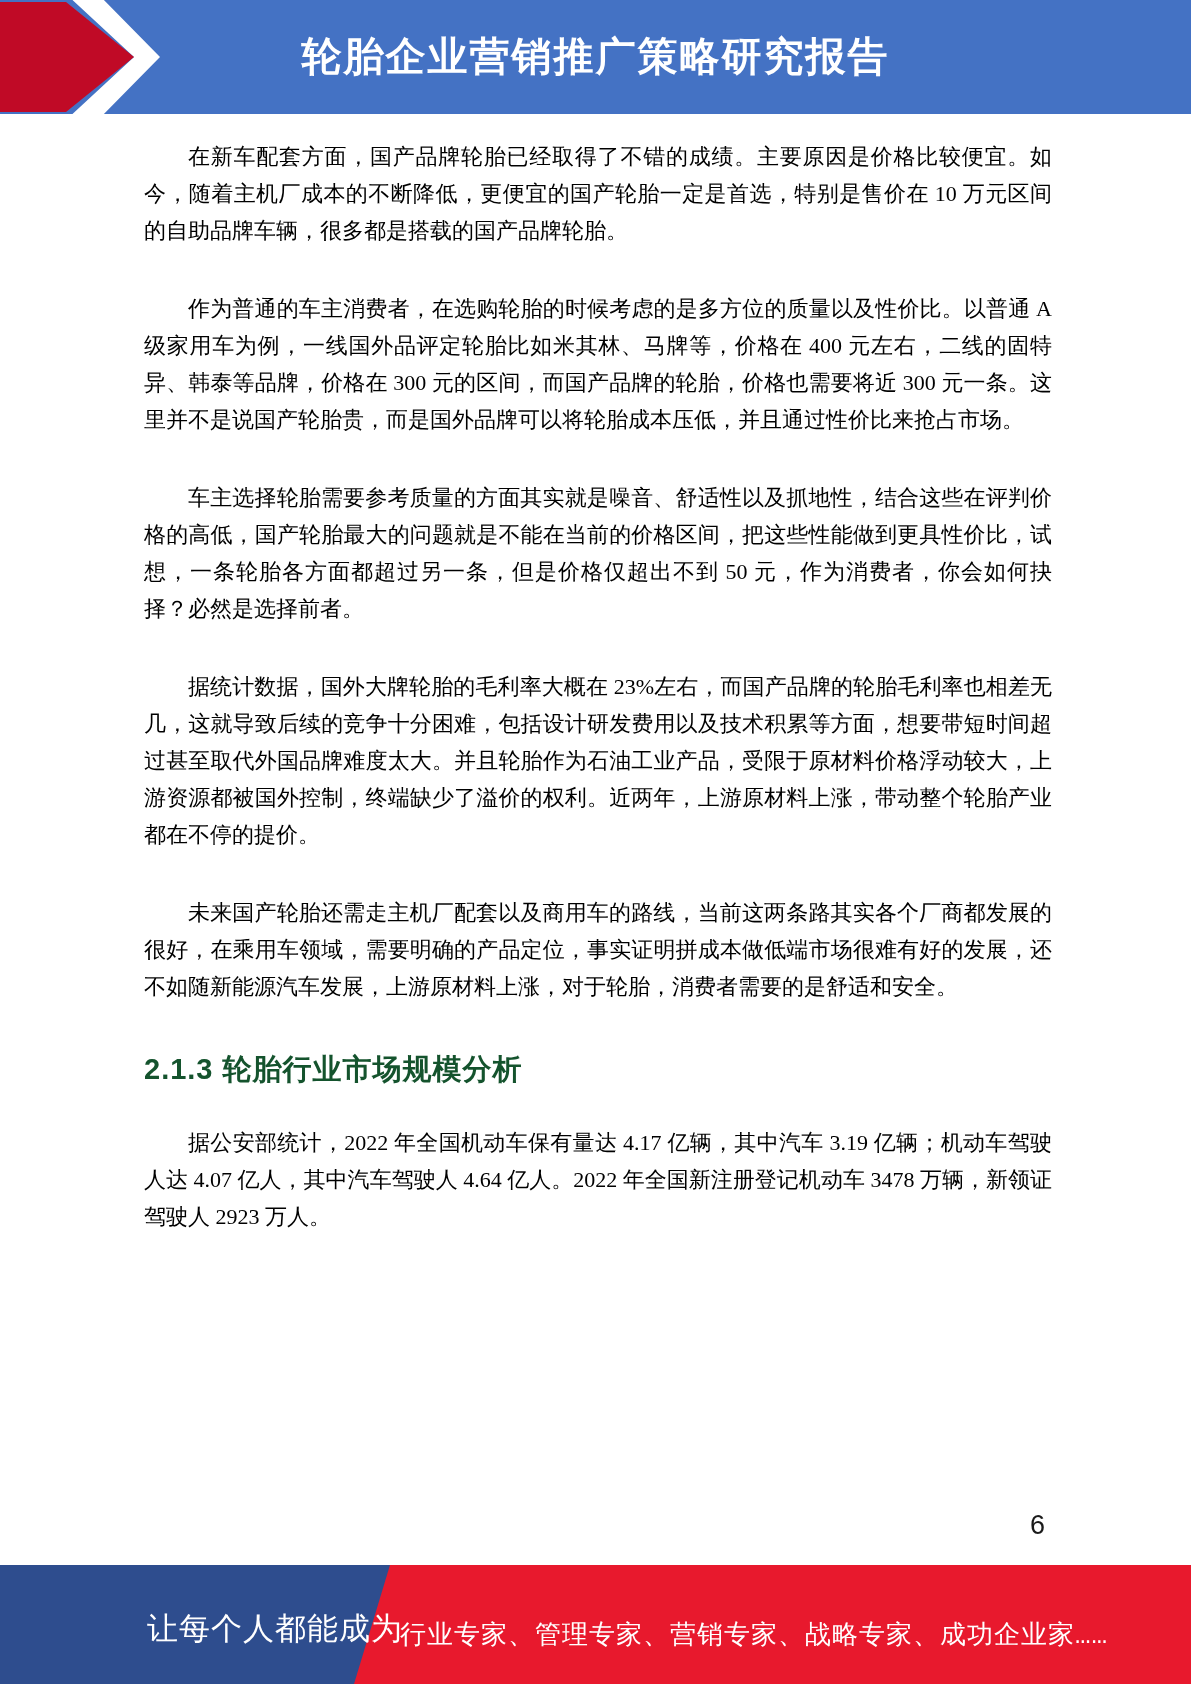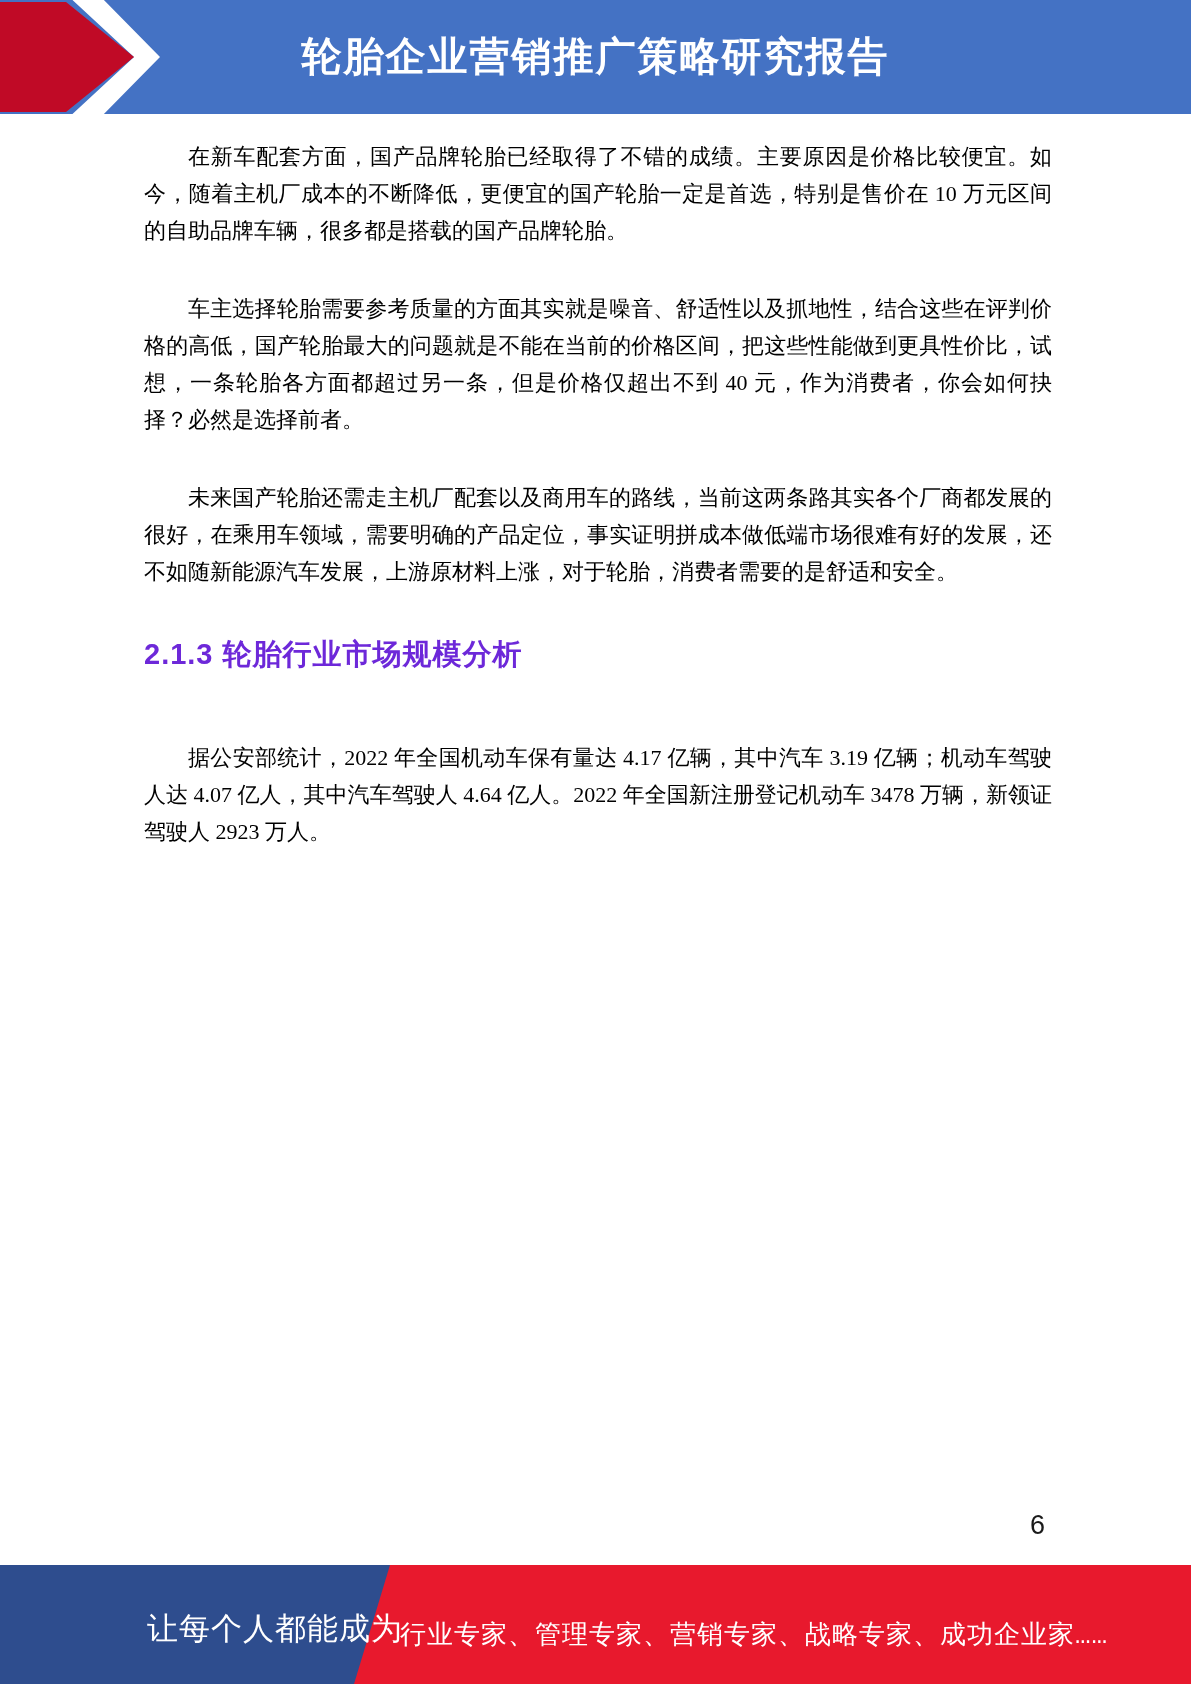--- a/index.html
+++ b/index.html
@@ -43,26 +43,26 @@
     padding-top:24px;
   }
   .content p{
     margin:0 8px 41px 0;
     font-size:22px;
     line-height:37px;
     text-align:justify;
     text-indent:2em;
   }
   .section-heading{
-    margin:30px 0 62px 0;
+    margin:30px 0 32px 0;
     font-family:"Liberation Sans","DejaVu Sans",sans-serif;
     font-weight:bold;
     font-size:29px;
     line-height:46px;
-    color:#6d28d9;
+    color:#14532d;
     letter-spacing:1px;
   }
   
   .page-number{
     position:absolute;
     left:1030px;top:1510px;
     font-family:"Liberation Sans","DejaVu Sans",sans-serif;
     font-size:27px;
     color:#1a1a1a;
   }
@@ -100,21 +100,23 @@
 
       <polygon points="66,-6 98,-6 160,57 98,120 66,120 134,57" style="fill:#ffffff"></polygon>
 
       <polygon points="0,2 66,2 134,57 66,112 0,112" style="fill:var(--arrow-red)"></polygon>
     </svg>
     <div class="banner-title">轮胎企业营销推广策略研究报告</div>
   </div>
 
   <div class="content">
     <p>在新车配套方面，国产品牌轮胎已经取得了不错的成绩。主要原因是价格比较便宜。如今，随着主机厂成本的不断降低，更便宜的国产轮胎一定是首选，特别是售价在 10 万元区间的自助品牌车辆，很多都是搭载的国产品牌轮胎。</p>
-    <p>车主选择轮胎需要参考质量的方面其实就是噪音、舒适性以及抓地性，结合这些在评判价格的高低，国产轮胎最大的问题就是不能在当前的价格区间，把这些性能做到更具性价比，试想，一条轮胎各方面都超过另一条，但是价格仅超出不到 40 元，作为消费者，你会如何抉择？必然是选择前者。</p>
+    <p>作为普通的车主消费者，在选购轮胎的时候考虑的是多方位的质量以及性价比。以普通 A 级家用车为例，一线国外品评定轮胎比如米其林、马牌等，价格在 400 元左右，二线的固特异、韩泰等品牌，价格在 300 元的区间，而国产品牌的轮胎，价格也需要将近 300 元一条。这里并不是说国产轮胎贵，而是国外品牌可以将轮胎成本压低，并且通过性价比来抢占市场。</p>
+    <p>车主选择轮胎需要参考质量的方面其实就是噪音、舒适性以及抓地性，结合这些在评判价格的高低，国产轮胎最大的问题就是不能在当前的价格区间，把这些性能做到更具性价比，试想，一条轮胎各方面都超过另一条，但是价格仅超出不到 50 元，作为消费者，你会如何抉择？必然是选择前者。</p>
+    <p>据统计数据，国外大牌轮胎的毛利率大概在 23%左右，而国产品牌的轮胎毛利率也相差无几，这就导致后续的竞争十分困难，包括设计研发费用以及技术积累等方面，想要带短时间超过甚至取代外国品牌难度太大。并且轮胎作为石油工业产品，受限于原材料价格浮动较大，上游资源都被国外控制，终端缺少了溢价的权利。近两年，上游原材料上涨，带动整个轮胎产业都在不停的提价。</p>
     <p>未来国产轮胎还需走主机厂配套以及商用车的路线，当前这两条路其实各个厂商都发展的很好，在乘用车领域，需要明确的产品定位，事实证明拼成本做低端市场很难有好的发展，还不如随新能源汽车发展，上游原材料上涨，对于轮胎，消费者需要的是舒适和安全。</p>
 
     <div class="section-heading">2.1.3 轮胎行业市场规模分析</div>
 
     <p>据公安部统计，2022 年全国机动车保有量达 4.17 亿辆，其中汽车 3.19 亿辆；机动车驾驶人达 4.07 亿人，其中汽车驾驶人 4.64 亿人。2022 年全国新注册登记机动车 3478 万辆，新领证驾驶人 2923 万人。</p>
   </div>
 
   <div class="page-number">6</div>
 
   <div class="footer">

